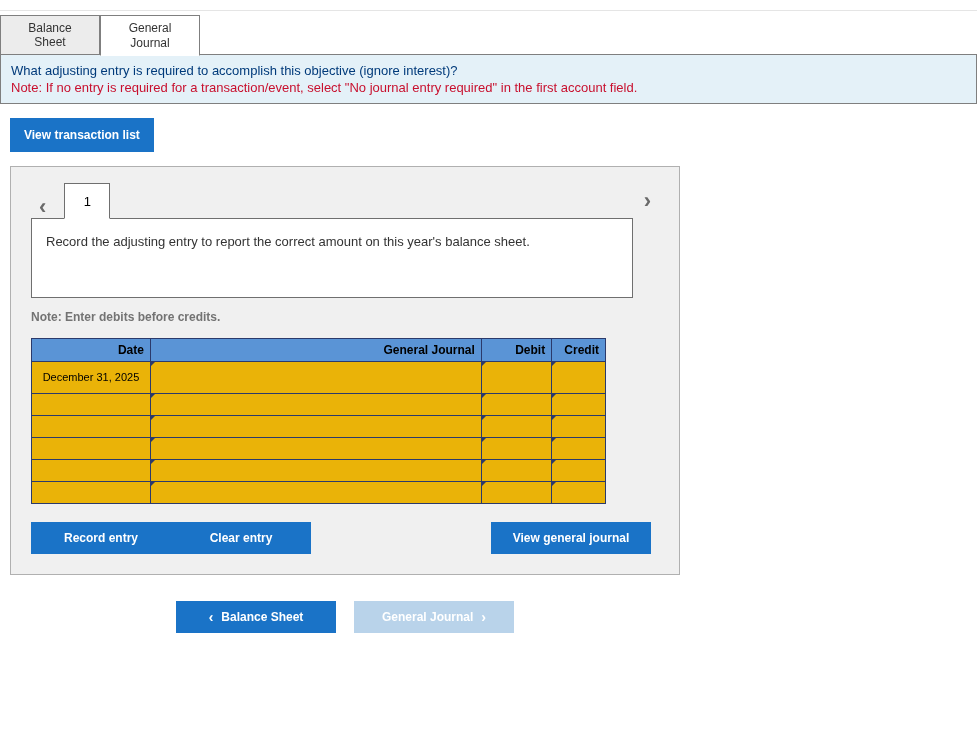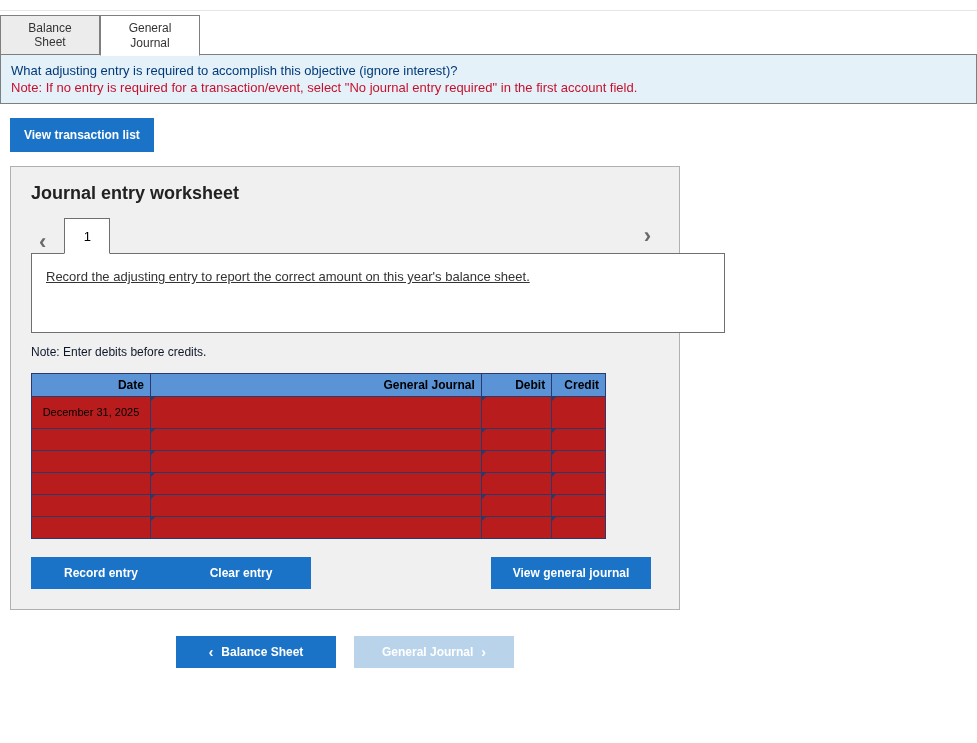--- a/index.html
+++ b/index.html
@@ -121,47 +121,47 @@
     position: relative;
     z-index: 2;
     cursor: pointer;
   }
   .instr-box {
     border: 1px solid #6f6f6f;
     background: #fff;
     padding: 14px 14px 30px 14px;
     font-size: 13px;
     color: #333;
-    width: 694px;
+    width: 602px;
     min-height: 80px;
     line-height: 1.4;
-    text-decoration: underline;
   }
   .note-red {
-    color: #0f172a;
+    color: #737373;
     font-size: 12px;
     margin: 12px 0 14px 0;
+    font-weight: bold;
   }
   .je-table {
     border-collapse: collapse;
     width: 575px;
   }
   .je-table th {
     background: #5a94d6;
     border: 1px solid #2b3a6b;
     color: #000;
     font-weight: bold;
     font-size: 12px;
     padding: 4px 6px;
     text-align: right;
     height: 22px;
   }
   .je-table td {
     border: 1px solid #2b3a6b;
-    background: #b91c1c;
+    background: #eab308;
     font-size: 11px;
     padding: 0;
     height: 22px;
     vertical-align: middle;
     text-align: center;
     position: relative;
   }
   .je-table td.tall { height: 32px; }
   .col-date { width: 115px; }
   .col-gj { width: 320px; }
@@ -235,21 +235,20 @@
 </div>
 
 <div class="info-panel">
   <div class="info-q">What adjusting entry is required to accomplish this objective (ignore interest)?</div>
   <div class="info-note">Note: If no entry is required for a transaction/event, select "No journal entry required" in the first account field.</div>
 </div>
 
 <button class="btn btn-vtl">View transaction list</button>
 
 <div class="worksheet-panel">
-  <h2 class="ws-title">Journal entry worksheet</h2>
 
   <div class="pager">
     <div class="pager-left">
       <span class="chev">‹</span>
       <div class="page-tab">1</div>
     </div>
     <span class="chev">›</span>
   </div>
 
   <div class="instr-box">Record the adjusting entry to report the correct amount on this year's balance sheet.</div>

